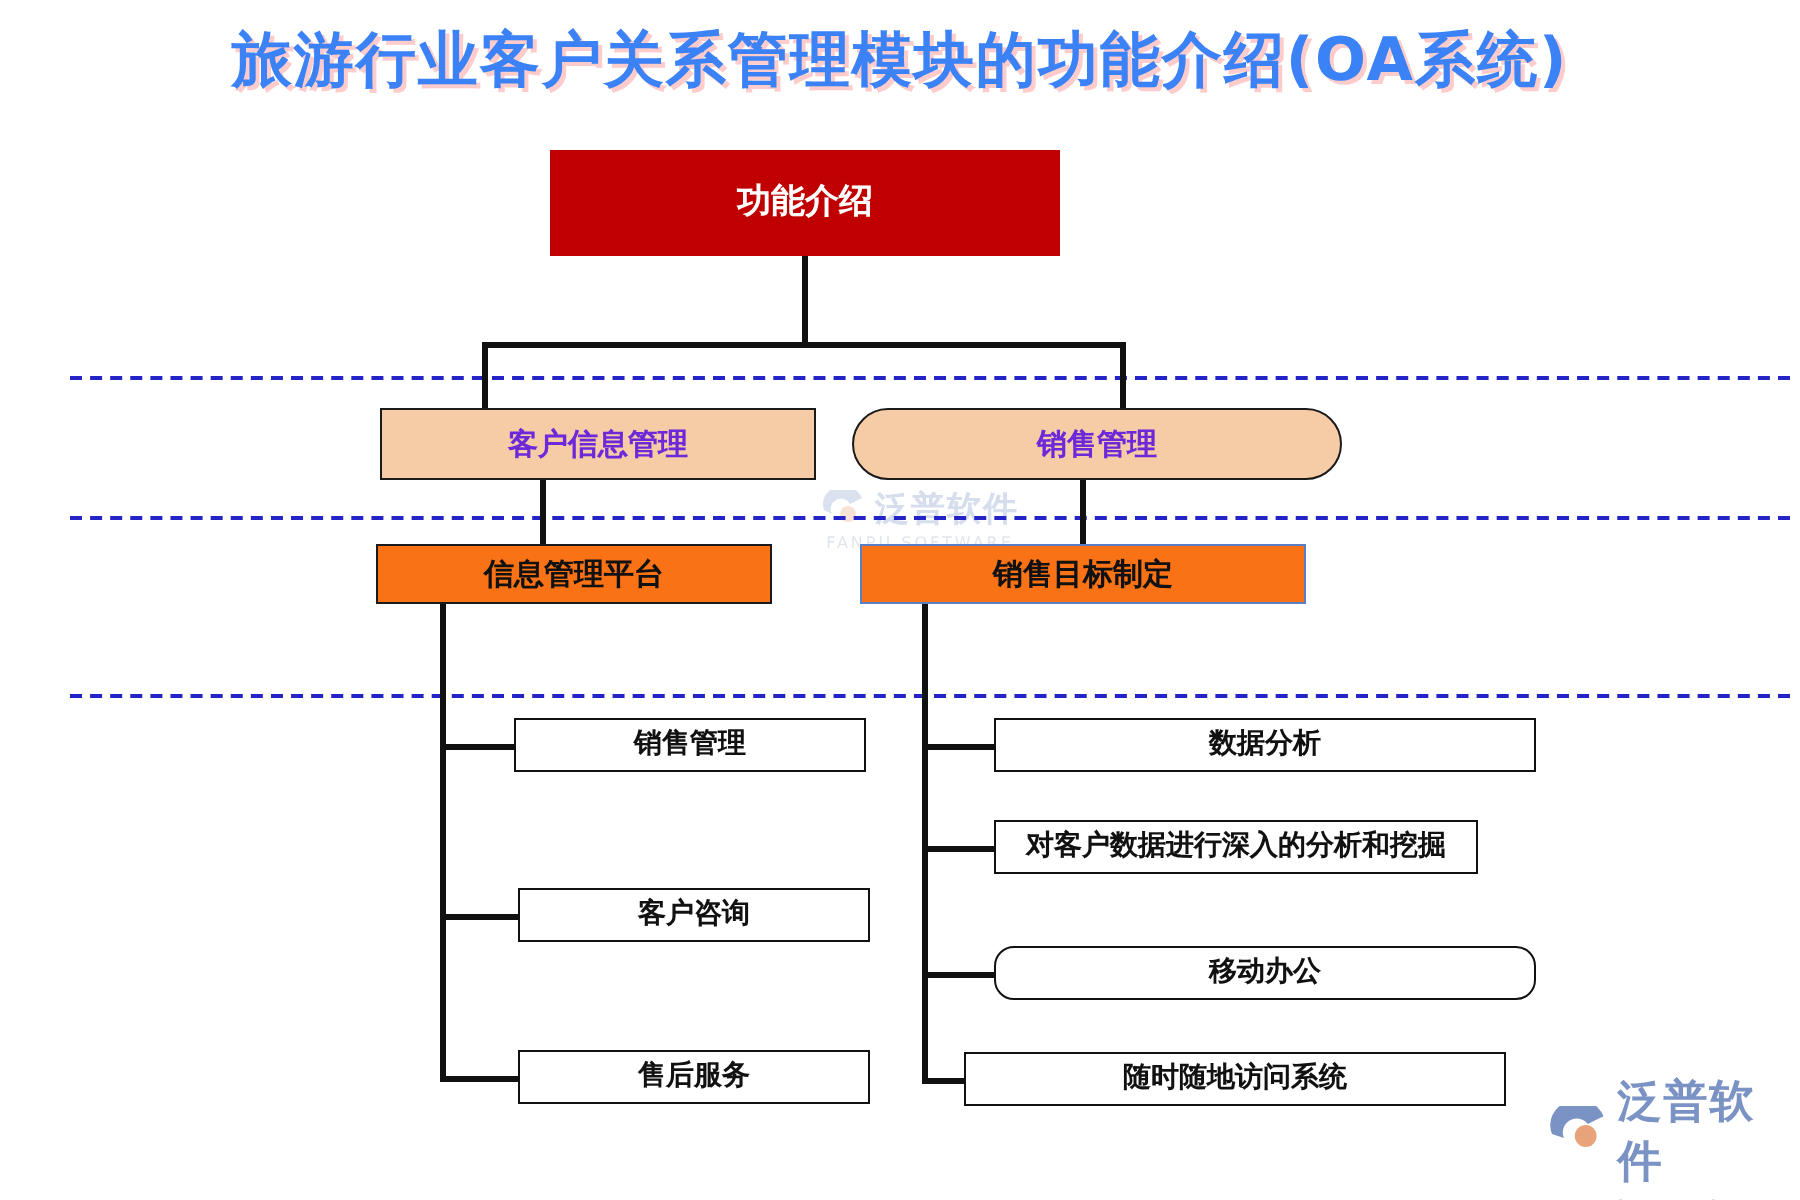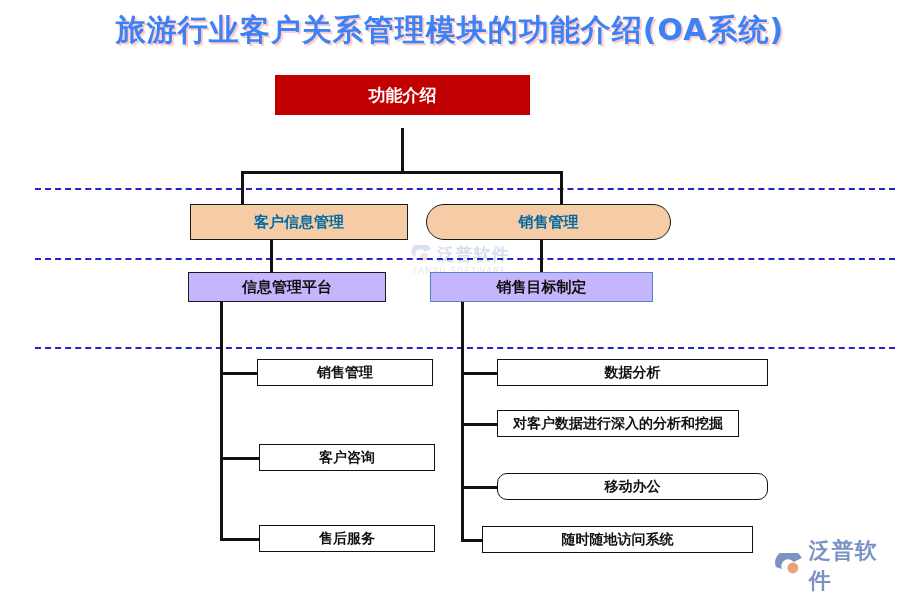--- a/index.html
+++ b/index.html
@@ -47,25 +47,25 @@
   }
   .node-root {
     background: #C00000;
     border: 1px solid #C00000;
     color: #FFFFFF;
     font-size: 17px;
   }
   .node-l2 {
     background: #F5CCA6;
     border: 1.6px solid #1a1a1a;
-    color: #0369a1;
+    color: #6d28d9;
     font-size: 15px;
   }
   .node-l3 {
-    background: #c4b5fd;
+    background: #f97316;
     border: 1.6px solid #1a1a1a;
     color: #111111;
     font-size: 15px;
   }
   .node-l3.blue-border {
     border: 1.6px solid #5B7FC7;
   }
   .node-leaf {
     background: #FFFFFF;
     border: 1.6px solid #111111;
@@ -193,21 +193,21 @@
   <div class="conn conn-h" style="left:220px; top:372px; width:38px;"></div>
   <div class="conn conn-h" style="left:220px; top:457px; width:40px;"></div>
   <div class="conn conn-h" style="left:220px; top:538px; width:40px;"></div>
 
   <div class="conn conn-v" style="left:461px; top:302px; height:238px;"></div>
   <div class="conn conn-h" style="left:461px; top:372px; width:37px;"></div>
   <div class="conn conn-h" style="left:461px; top:423px; width:37px;"></div>
   <div class="conn conn-h" style="left:461px; top:486px; width:37px;"></div>
   <div class="conn conn-h" style="left:461px; top:539px; width:37px;"></div>
 
-  <div class="node node-root" style="left:275px; top:75px; width:255px; height:40px;">功能介绍</div>
+  <div class="node node-root" style="left:275px; top:75px; width:255px; height:53px;">功能介绍</div>
 
   <div class="node node-l2" style="left:190px; top:204px; width:218px; height:36px;">客户信息管理</div>
 
   <div class="node node-l2" style="left:426px; top:204px; width:245px; height:36px;border-radius:18px;">销售管理</div>
 
   <div class="node node-l3" style="left:188px; top:272px; width:198px; height:30px;">信息管理平台</div>
 
   <div class="node node-l3 blue-border" style="left:430px; top:272px; width:223px; height:30px;">销售目标制定</div>
 
   <div class="node node-leaf" style="left:257px; top:359px; width:176px; height:27px;">销售管理</div>

